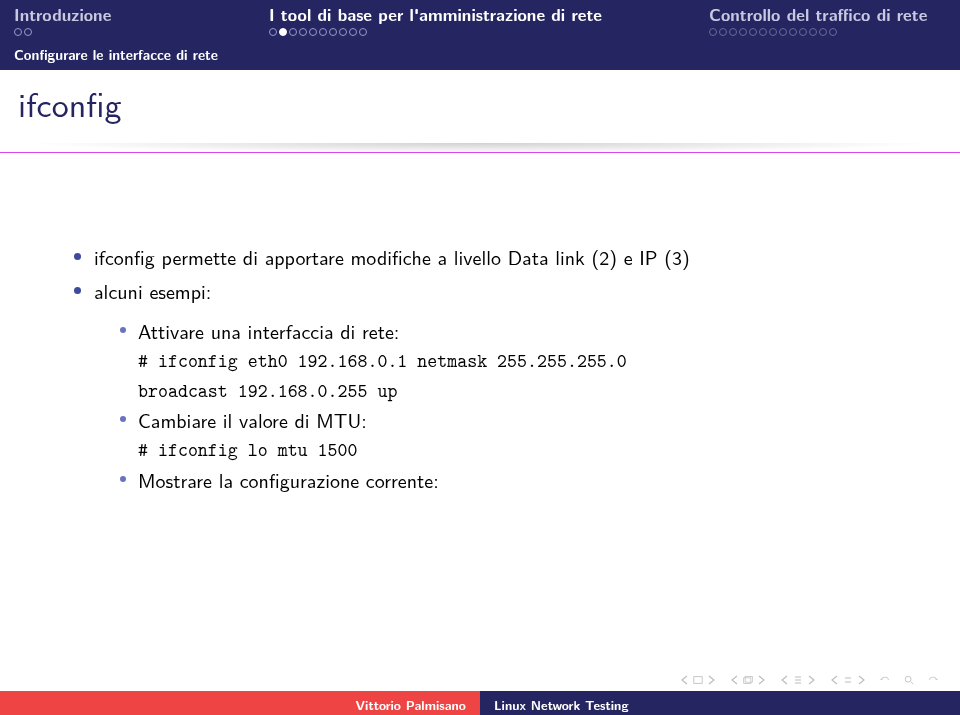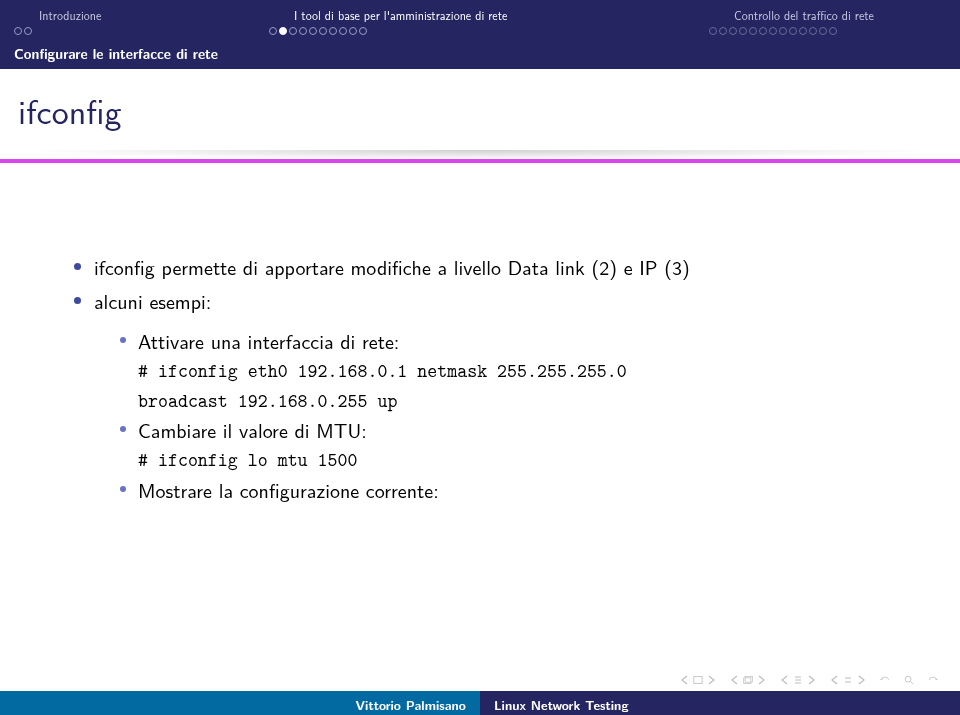--- a/index.html
+++ b/index.html
@@ -20,25 +20,24 @@
     display: flex;
     padding: 2px 0 0 0;
   }
   .nav-col {
     padding: 0 14px;
   }
   .nav-col.c1 { flex: 0 0 255px; }
   .nav-col.c2 { flex: 0 0 440px; }
   .nav-col.c3 { flex: 1; }
   .nav-title {
-    font-size: 12px;
-    font-weight: normal;
+    font-size: 17px;
+    font-weight: bold;
     color: #c8c8e0;
     white-space: nowrap;
-    margin-left: 25px;
   }
   .nav-title.active { color: #ffffff; }
   .progress-row {
     display: flex;
     padding: 2px 0 4px 0;
   }
   .progress-col { padding: 0 14px; display:flex; align-items:center; gap:2px; }
   .progress-col.c1 { flex: 0 0 255px; }
   .progress-col.c2 { flex: 0 0 440px; }
   .progress-col.c3 { flex: 1; }
@@ -51,22 +50,22 @@
   .dot.dim { border-color: #6a6a9a; }
   .subsection {
     background: #242561;
     color: #fff;
     font-size: 14px;
     font-weight: bold;
     padding: 4px 14px 6px 14px;
   }
   .title-area {
     position: relative;
-    padding: 16px 18px 24px 18px;
-    border-bottom: 4px solid #d946ef;
+    padding: 8px 18px 24px 18px;
+    border-bottom: 1px solid #d946ef;
   }
   .title-area::after {
     content: "";
     position: absolute;
     bottom: -1px; left: 20px; right: 20px;
     height: 10px;
     background: radial-gradient(ellipse at center top, rgba(0,0,0,0.18), rgba(0,0,0,0) 70%);
     pointer-events:none;
   }
   .slide-title {
@@ -123,21 +122,21 @@
     color: #fff;
     display: flex;
     height: 24px;
   }
   .footer .author {
     flex: 1;
     text-align: right;
     padding: 4px 14px;
     font-size: 13px;
     font-weight: bold;
-    background: #0369a1;
+    background: #ef4444;
   }
   .footer .title {
     flex: 1;
     text-align: left;
     padding: 4px 14px;
     font-size: 13px;
     font-weight: bold;
     border-radius: 12px;
   }
 </style>

